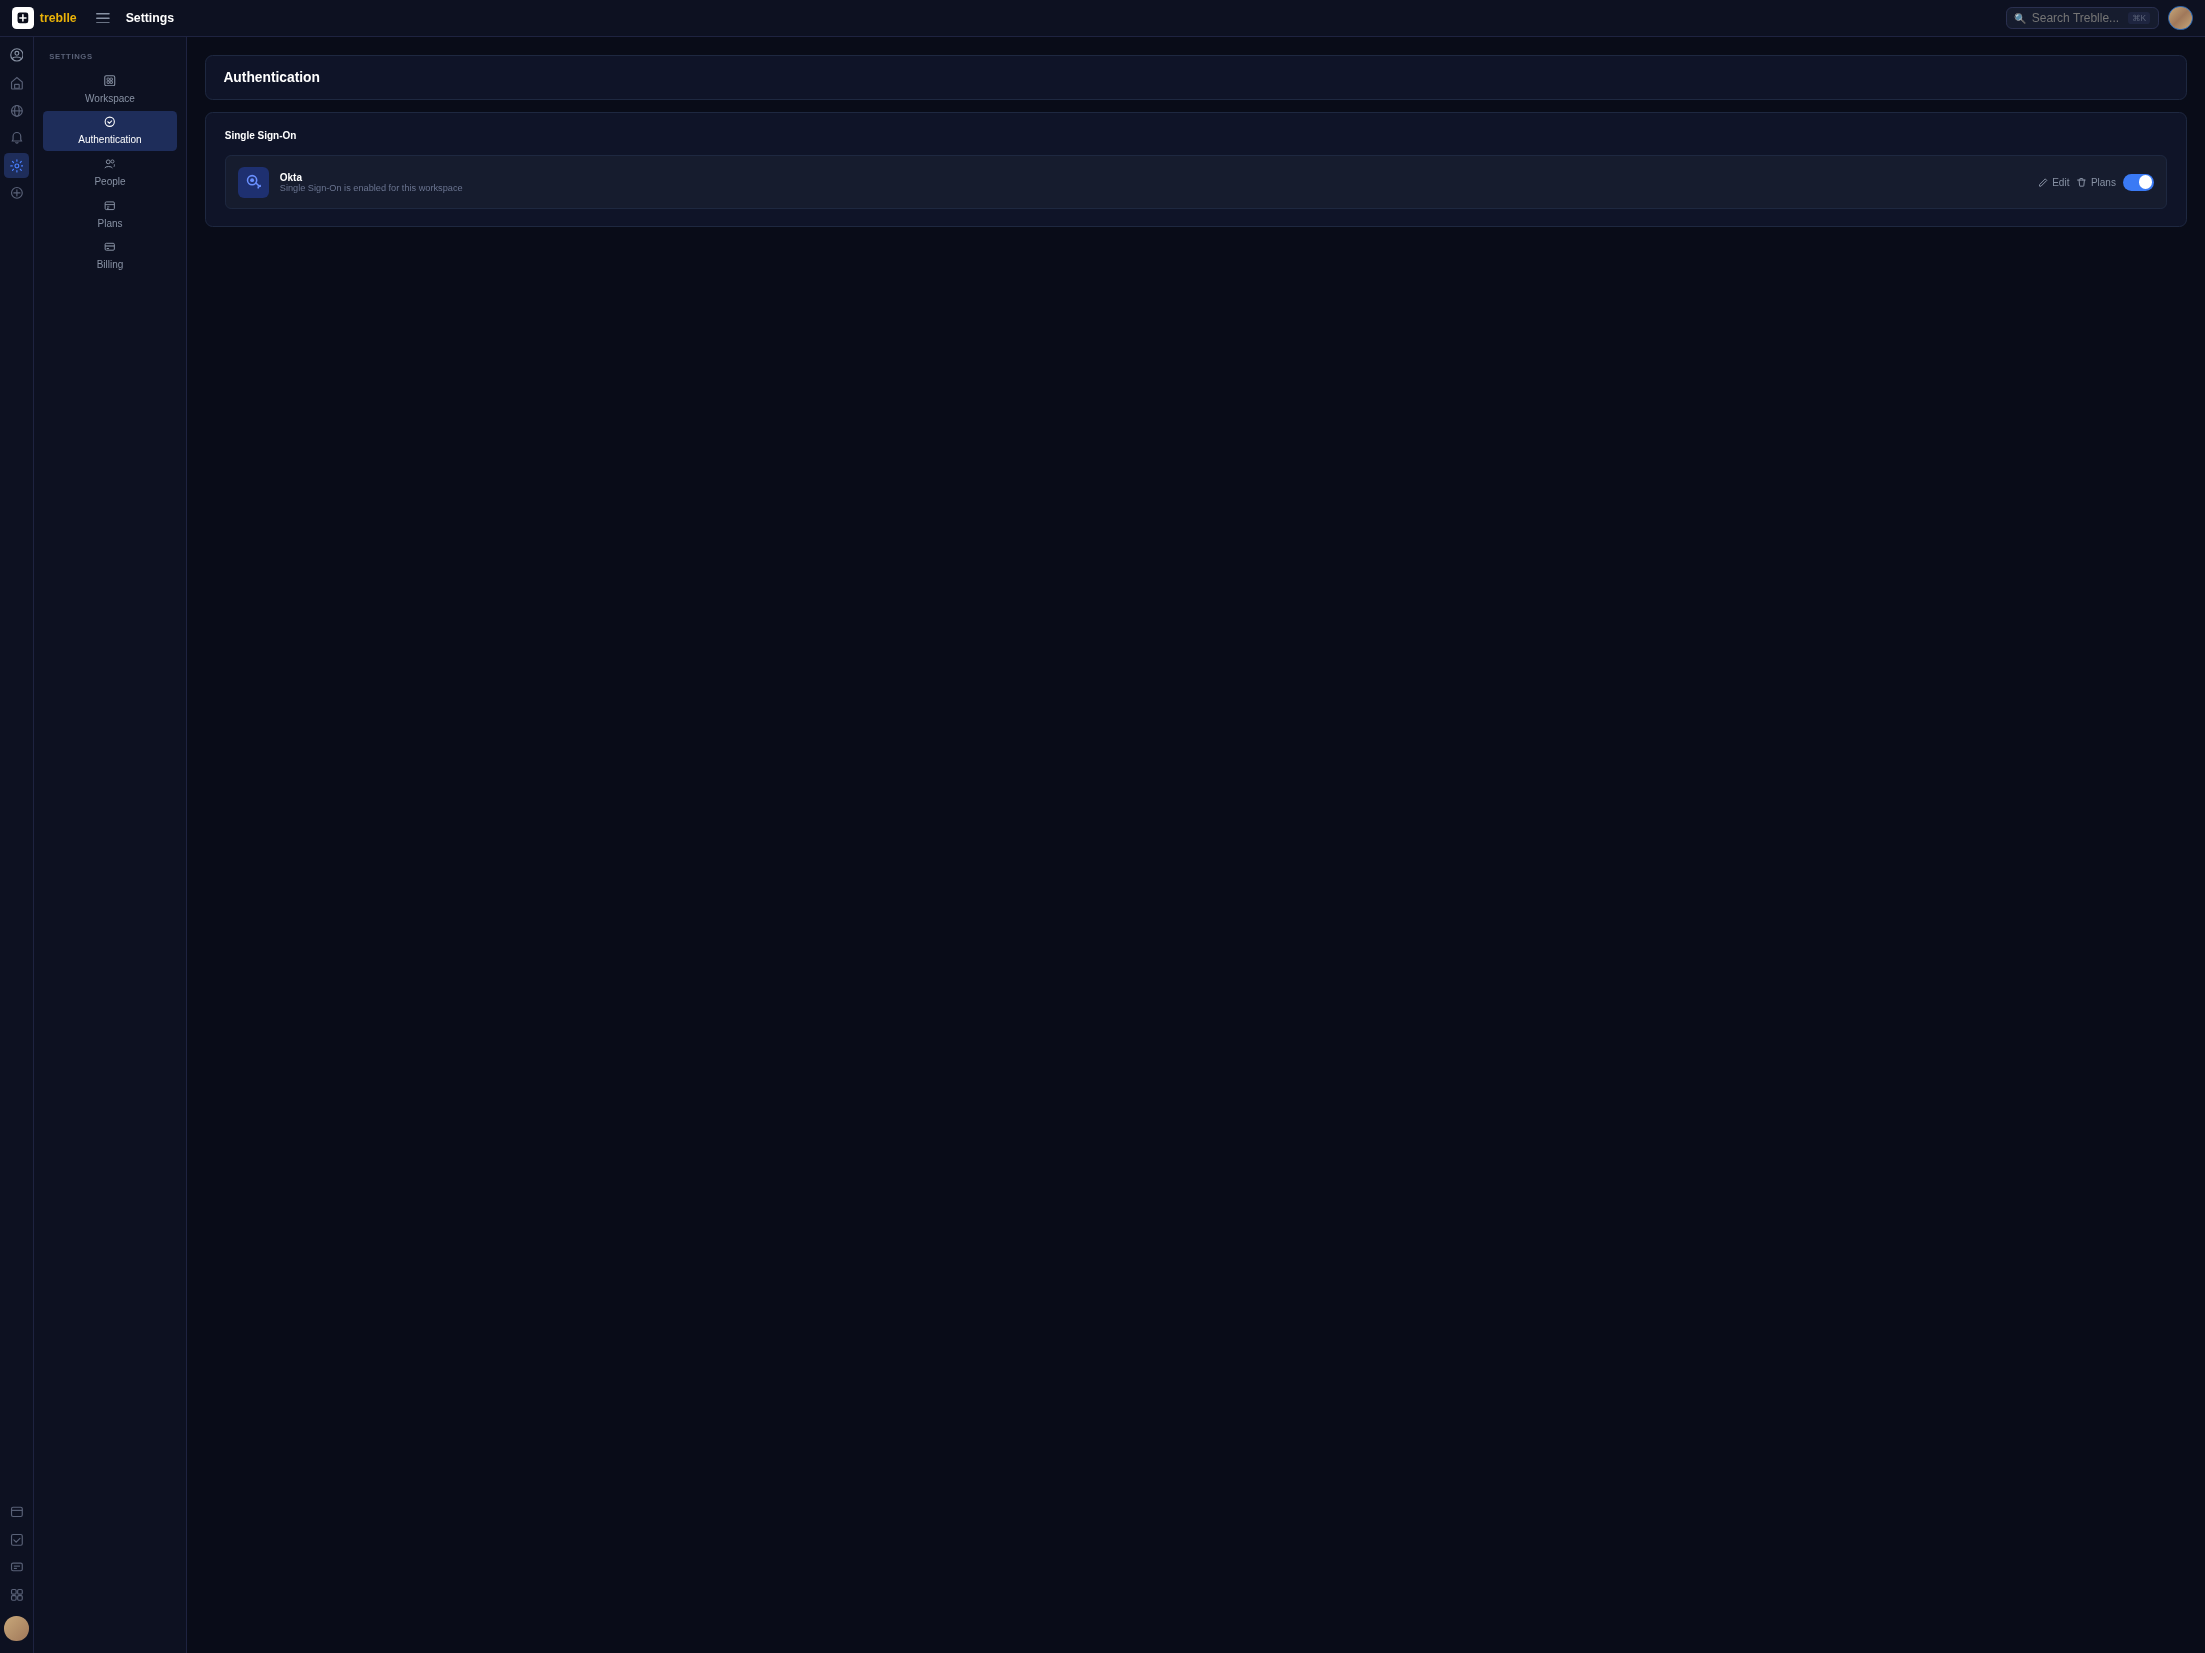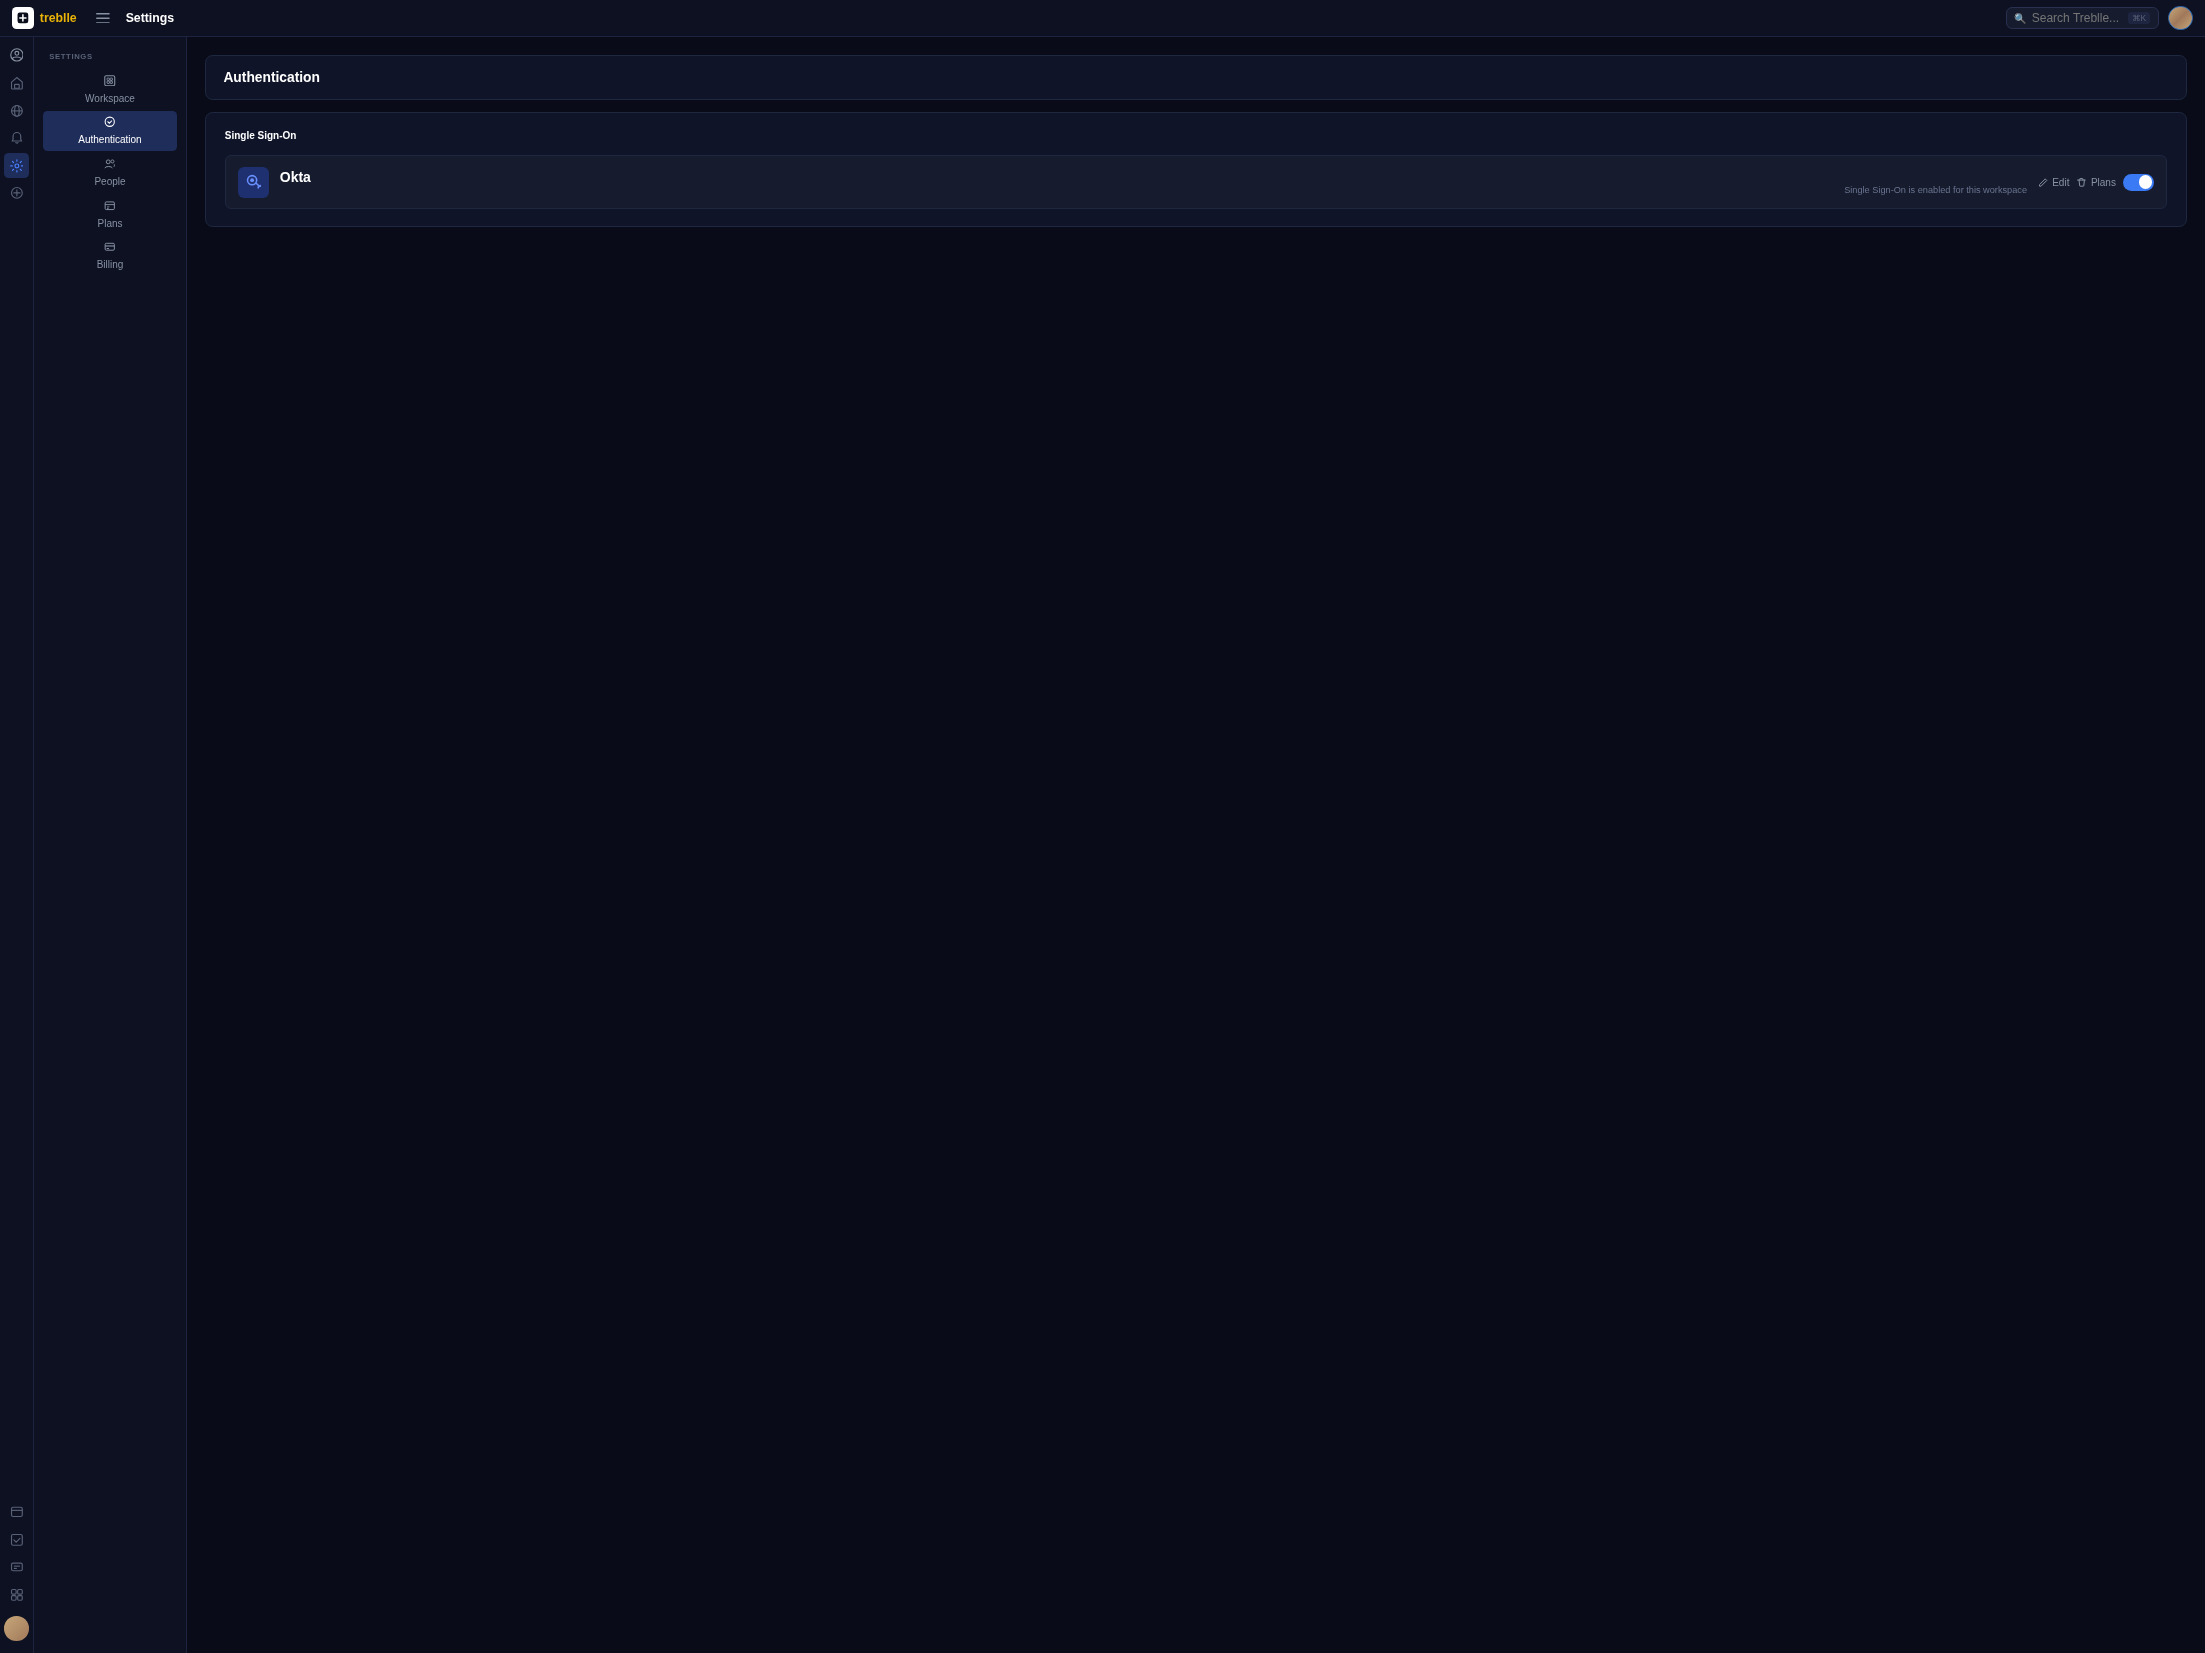--- a/index.html
+++ b/index.html
@@ -276,30 +276,29 @@
       align-items: center;
       justify-content: center;
       flex-shrink: 0;
     }
 
     .sso-details {
       flex: 1;
     }
 
     .sso-name {
-      font-size: 14px;
+      font-size: 10px;
       font-weight: 600;
       color: #fff;
     }
 
     .sso-desc {
       font-size: 9.2px;
       color: #6a7490;
       margin-top: 0;
-      text-align: right;
     }
 
     .sso-actions {
       display: flex;
       align-items: center;
       gap: 7px;
     }
 
     .sso-action-btn {
       display: flex;

